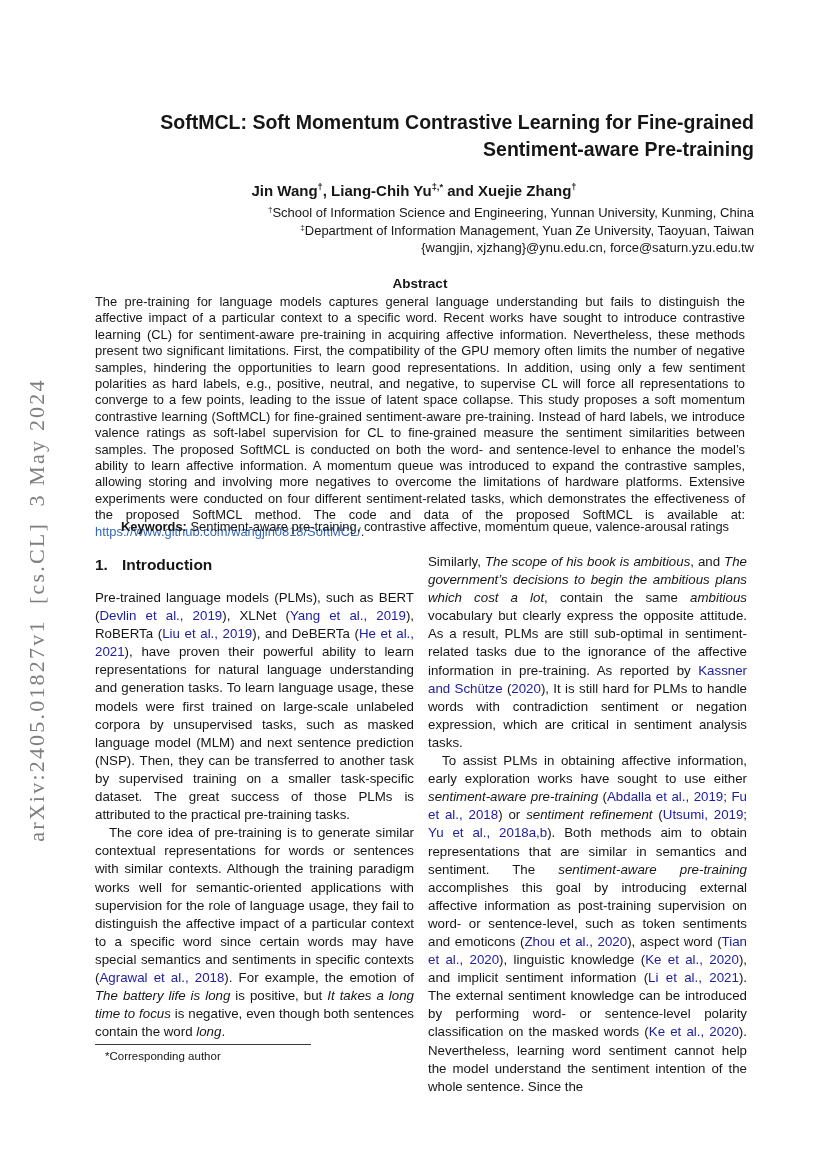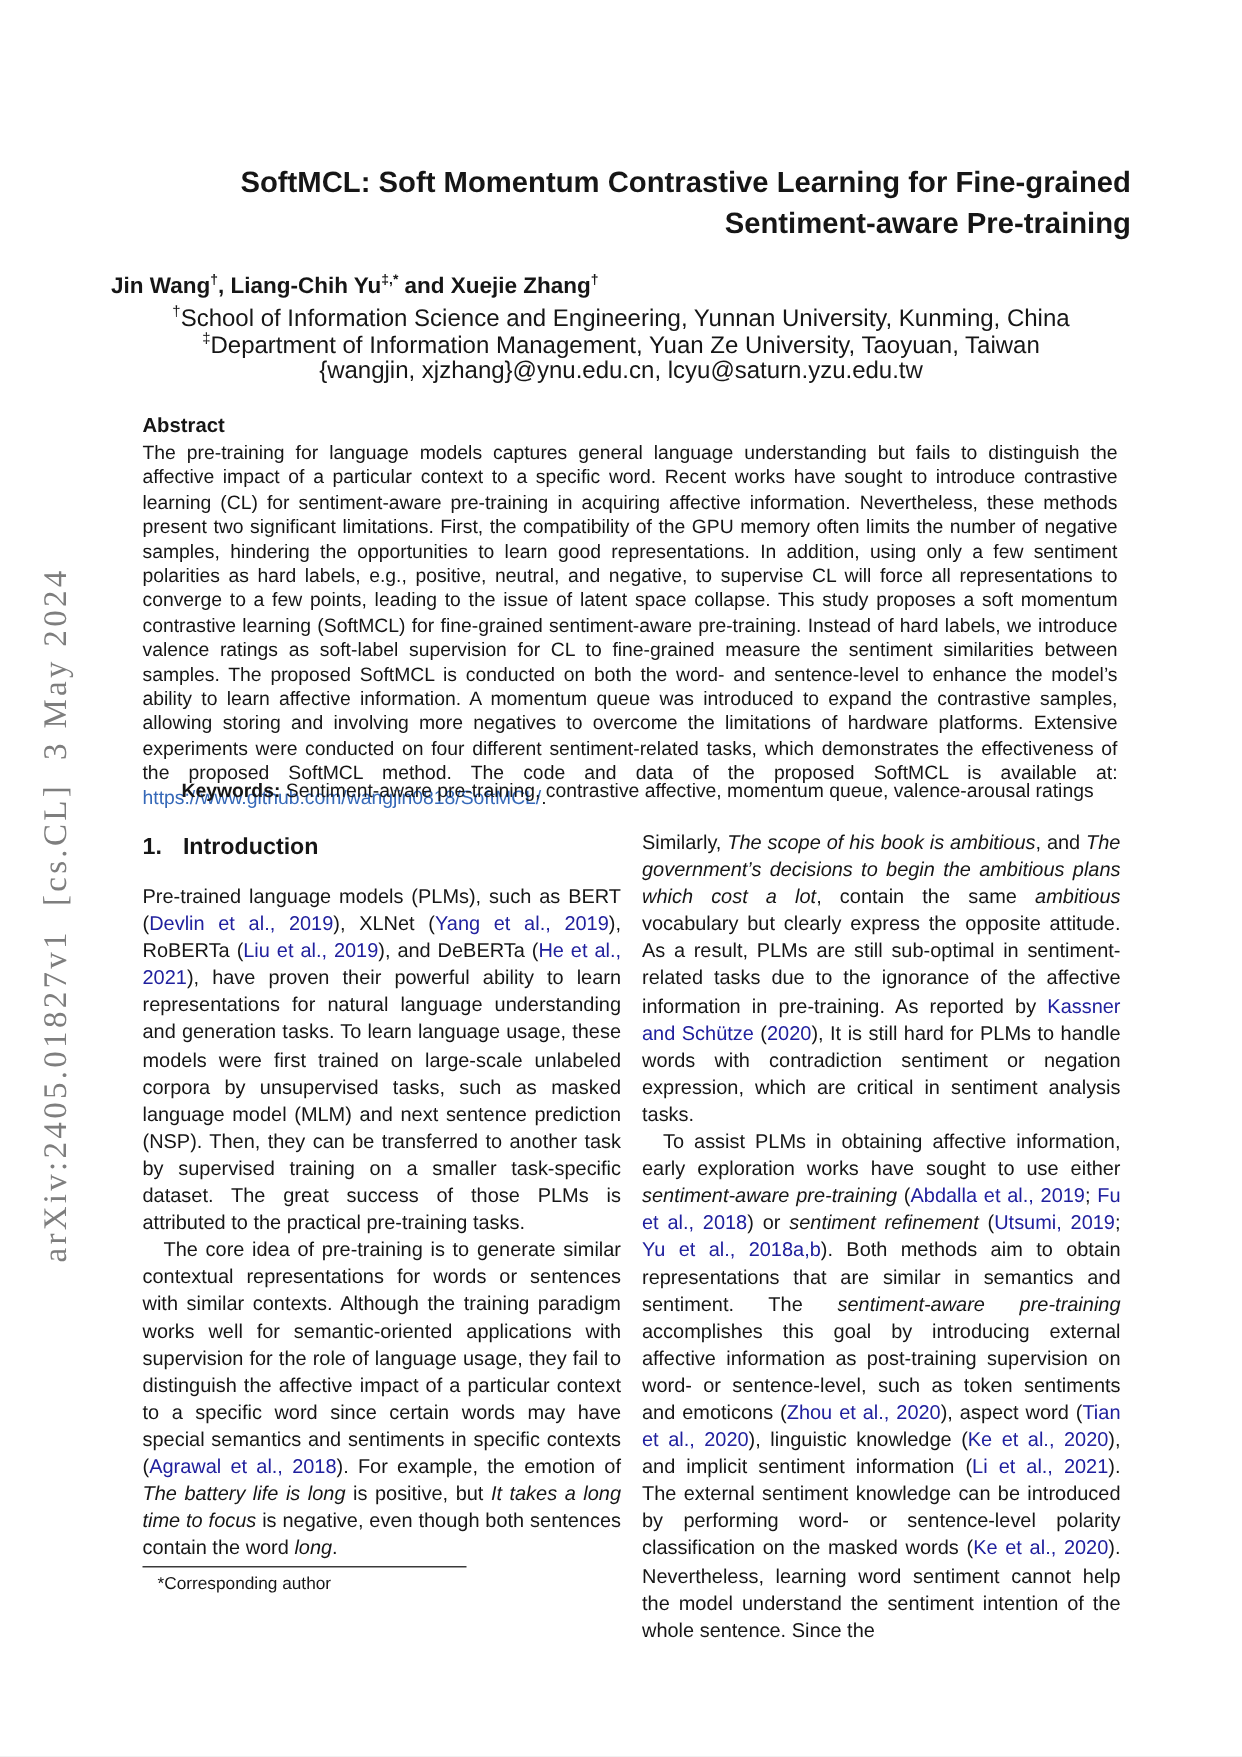--- a/index.html
+++ b/index.html
@@ -28,29 +28,29 @@
     font-size:22px;
     letter-spacing:2.2px;
     color:var(--stamp);
   }
   .title{
     position:absolute;left:74px;top:109px;width:680px;
     text-align:right;font-weight:bold;font-size:19.5px;line-height:27px;
   }
   .authors{
     position:absolute;left:74px;top:182px;width:680px;
-    font-weight:bold;font-size:15px;
+    text-align:center;font-weight:bold;font-size:15px;
   }
   .affiliations{
     position:absolute;left:74px;top:204px;width:680px;
-    text-align:center;font-size:16px;line-height:17.5px;
+    text-align:right;font-size:13px;line-height:17.5px;
   }
   .abstract-heading{
     position:absolute;left:95px;top:276px;width:650px;
-    font-weight:bold;font-size:13.5px;
+    text-align:center;font-weight:bold;font-size:13.5px;
   }
   .abstract-body{
     position:absolute;left:95px;top:294px;width:650px;
     font-size:12.9px;line-height:16.4px;text-align:justify;
   }
   .keywords{
     position:absolute;left:95px;top:519px;width:650px;
     font-size:12.9px;
   }
   .keywords .kw-label{font-weight:bold;padding-left:26px;}
@@ -93,21 +93,21 @@
   <div class="title">
     <div>SoftMCL: Soft Momentum Contrastive Learning for Fine-grained</div>
     <div>Sentiment-aware Pre-training</div>
   </div>
 
   <div class="authors"><span>Jin Wang</span><span class="seg-sup">†</span><span>, Liang-Chih Yu</span><span class="seg-sup">‡,*</span><span> and Xuejie Zhang</span><span class="seg-sup">†</span></div>
 
   <div class="affiliations">
     <div><span class="seg-sup">†</span><span>School of Information Science and Engineering, Yunnan University, Kunming, China</span></div>
     <div><span class="seg-sup">‡</span><span>Department of Information Management, Yuan Ze University, Taoyuan, Taiwan</span></div>
-    <div>{wangjin, xjzhang}@ynu.edu.cn, lcyu@saturn.yzu.edu.tw</div>
+    <div>{wangjin, xjzhang}@ynu.edu.cn, force@saturn.yzu.edu.tw</div>
   </div>
 
   <div class="abstract-heading">Abstract</div>
 
   <div class="abstract-body"><span>The pre-training for language models captures general language understanding but fails to distinguish the affective impact of a particular context to a specific word. Recent works have sought to introduce contrastive learning (CL) for sentiment-aware pre-training in acquiring affective information. Nevertheless, these methods present two significant limitations. First, the compatibility of the GPU memory often limits the number of negative samples, hindering the opportunities to learn good representations. In addition, using only a few sentiment polarities as hard labels, e.g., positive, neutral, and negative, to supervise CL will force all representations to converge to a few points, leading to the issue of latent space collapse. This study proposes a soft momentum contrastive learning (SoftMCL) for fine-grained sentiment-aware pre-training. Instead of hard labels, we introduce valence ratings as soft-label supervision for CL to fine-grained measure the sentiment similarities between samples. The proposed SoftMCL is conducted on both the word- and sentence-level to enhance the model’s ability to learn affective information. A momentum queue was introduced to expand the contrastive samples, allowing storing and involving more negatives to overcome the limitations of hardware platforms. Extensive experiments were conducted on four different sentiment-related tasks, which demonstrates the effectiveness of the proposed SoftMCL method. The code and data of the proposed SoftMCL is available at: </span><span class="seg-link">https://www.github.com/wangjin0818/SoftMCL/</span><span>.</span></div>
 
   <div class="keywords">
     <span class="kw-label">Keywords:</span><span> Sentiment-aware pre-training, contrastive affective, momentum queue, valence-arousal ratings</span>
   </div>
 

